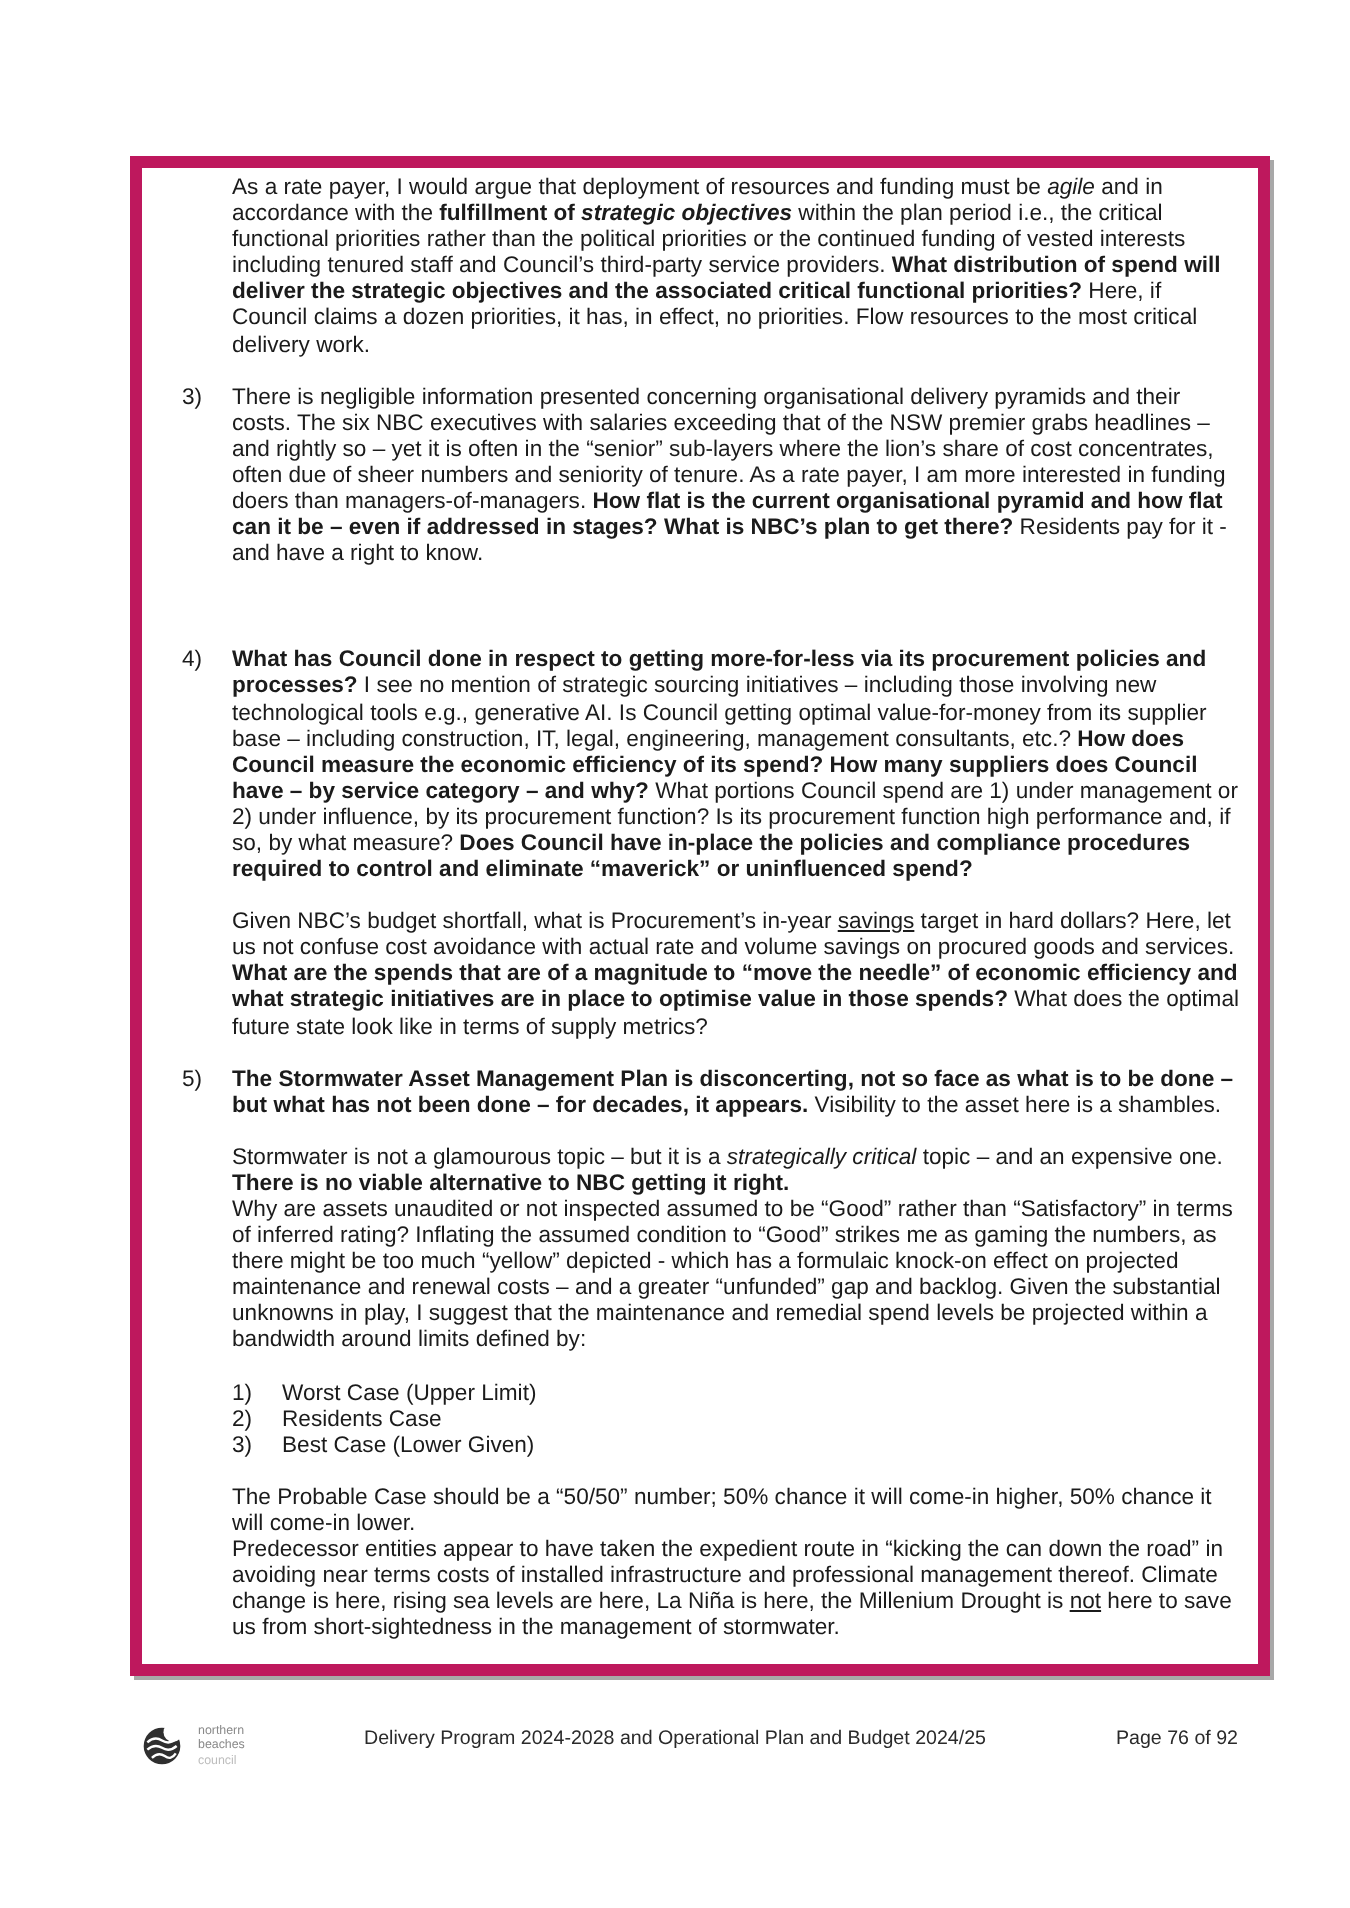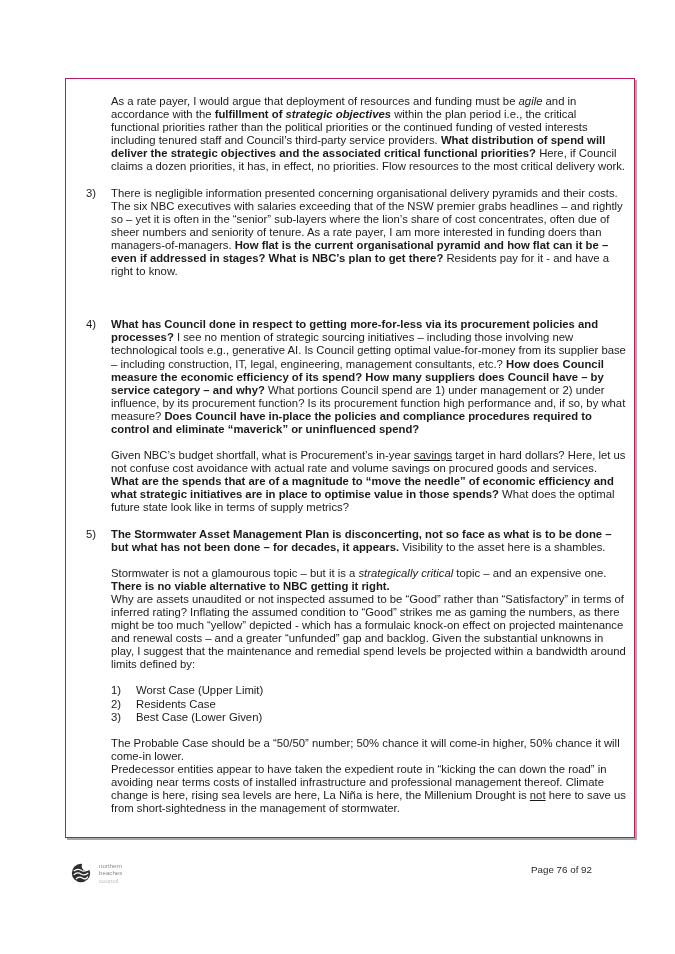--- a/index.html
+++ b/index.html
@@ -2,41 +2,41 @@
 <html><head>
 <meta charset="utf-8">
 <style>
   html, body { margin:0; padding:0; background:#ffffff; }
   .page {
     position:relative; width:675px; height:954px; background:#ffffff;
     font-family:"Liberation Sans", sans-serif; color:#1b1b1b; overflow:hidden;
   }
   .content-box {
     position:absolute; left:65px; top:78px; width:570px; height:760px;
-    box-sizing:border-box; border:1px solid #be185d;
+    box-sizing:border-box; border:6px solid #be185d;
     box-shadow:2px 2px 0 #a8a8a8; background:#ffffff; overflow:hidden;
-    padding:16px 0 0 0;
+    padding:4px 0 0 0;
   }
   .doc { font-size:11.3px; line-height:13.1px; }
   .block { position:relative; padding-left:45px; padding-right:8px; }
   .block .num { position:absolute; left:20px; top:0; }
   .block.subitem { padding-left:70px; }
   .block.subitem .num { left:45px; }
   .gap-normal { margin-top:13px; }
   .gap-large  { margin-top:40px; }
   .gap-none   { margin-top:0; }
   .b { font-weight:bold; }
   .i { font-style:italic; }
   .u { text-decoration:underline; }
   .footer {
     position:absolute; left:0; top:860px; width:675px; height:50px;
     font-size:9.8px; line-height:12.6px; color:#2a2a2a;
   }
   .footer-center { position:absolute; left:0; right:0; top:4px; text-align:center; }
-  .footer-page  { position:absolute; right:83px; top:4px;padding-left:31px; }
+  .footer-page  { position:absolute; right:56px; top:4px;padding-left:31px; }
   .footer-logo  { position:absolute; left:70px; top:0; display:flex; align-items:center; }
   .logo-mark { width:22px; height:26px; }
   .logo-text { margin-left:7px; font-size:6.2px; line-height:7.2px; }
   .logo-text div:nth-child(1), .logo-text div:nth-child(2) { color:#8a8a8a; }
   .logo-text div:nth-child(3) { color:#bdbdbd; }
 </style>
 </head>
 <body>
 
 <div class="page">
@@ -65,17 +65,18 @@
         <path d="M4 16 q4 -3.5 8 -1 t8 -1" stroke="#ffffff" stroke-width="1.3" fill="none"></path>
         <path d="M6.5 20.5 q3.5 -3.5 7 -1 t6 -1.5" stroke="#ffffff" stroke-width="1.3" fill="none"></path>
       </svg>
       <div class="logo-text">
         <div>northern</div>
         <div>beaches</div>
         <div>council</div>
       </div>
     </div>
     <div class="footer-center">
+      <div>Delivery Program 2024-2028 and Operational Plan and Budget 2024/25</div>
     </div>
     <div class="footer-page">Page 76 of 92</div>
   </div>
 
 </div>
 
 </body></html>

